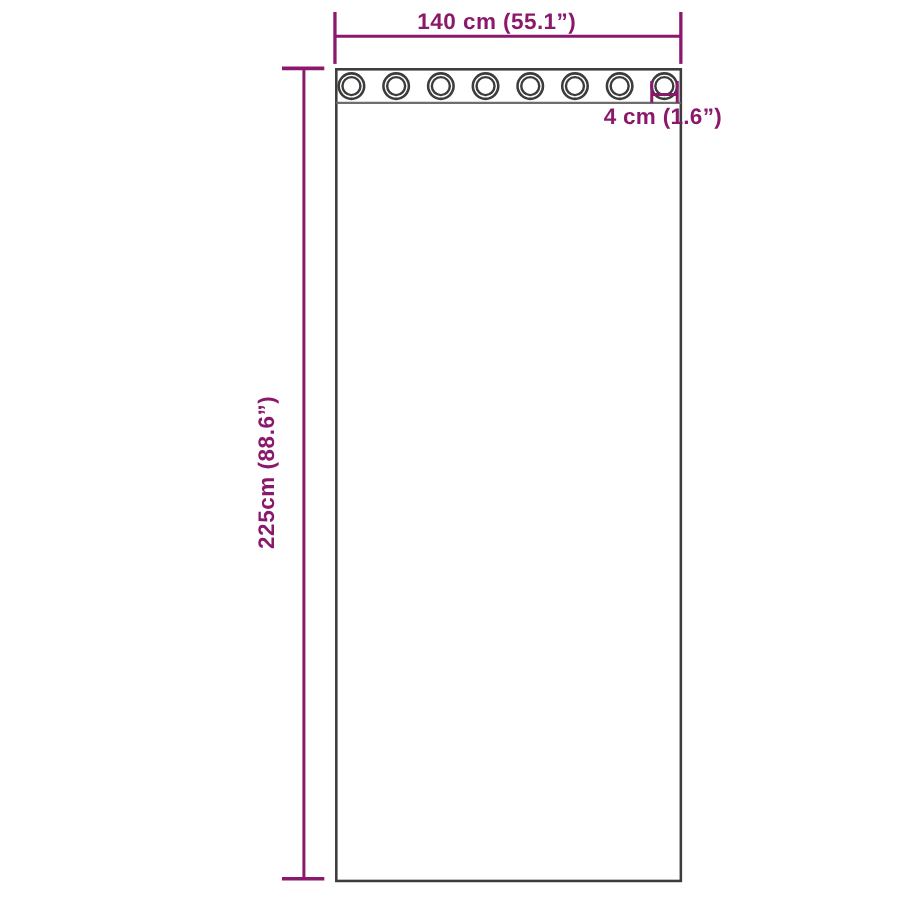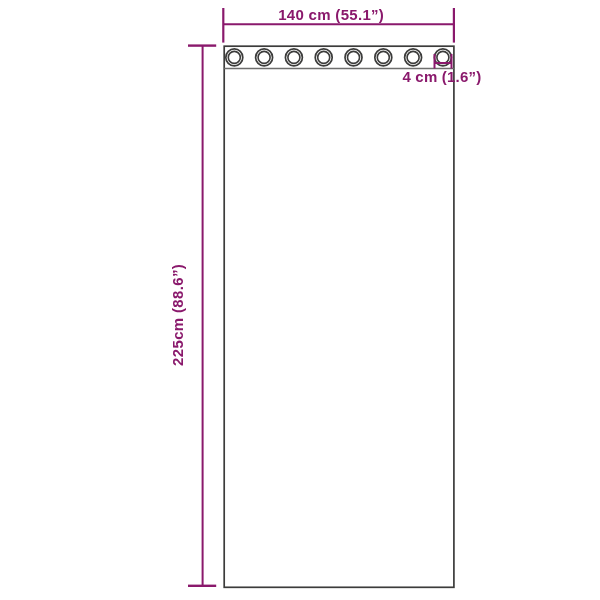--- a/index.html
+++ b/index.html
@@ -1,16 +1,16 @@
 <!DOCTYPE html>
 <html><head>
 <meta charset="utf-8">
 <style>
   html,body{margin:0;padding:0;background:#ffffff;}
-  .wrap{position:relative;width:600px;height:600px;background:#ffffff;overflow:hidden;}
+  .wrap{position:relative;width:600px;height:600px;background:#ffffff;overflow:hidden;border-radius:25px;}
   svg{position:absolute;left:0;top:0;}
   text{font-family:"Liberation Sans",sans-serif;font-weight:bold;}
 </style>
 </head>
 <body>
 <div class="wrap">
 <svg width="600" height="600" viewBox="0 0 600 600">
 
   <rect x="224.2" y="46.2" width="229.7" height="541.1" fill="#ffffff" stroke="#3c3c3b" stroke-width="1.7"></rect>
 

